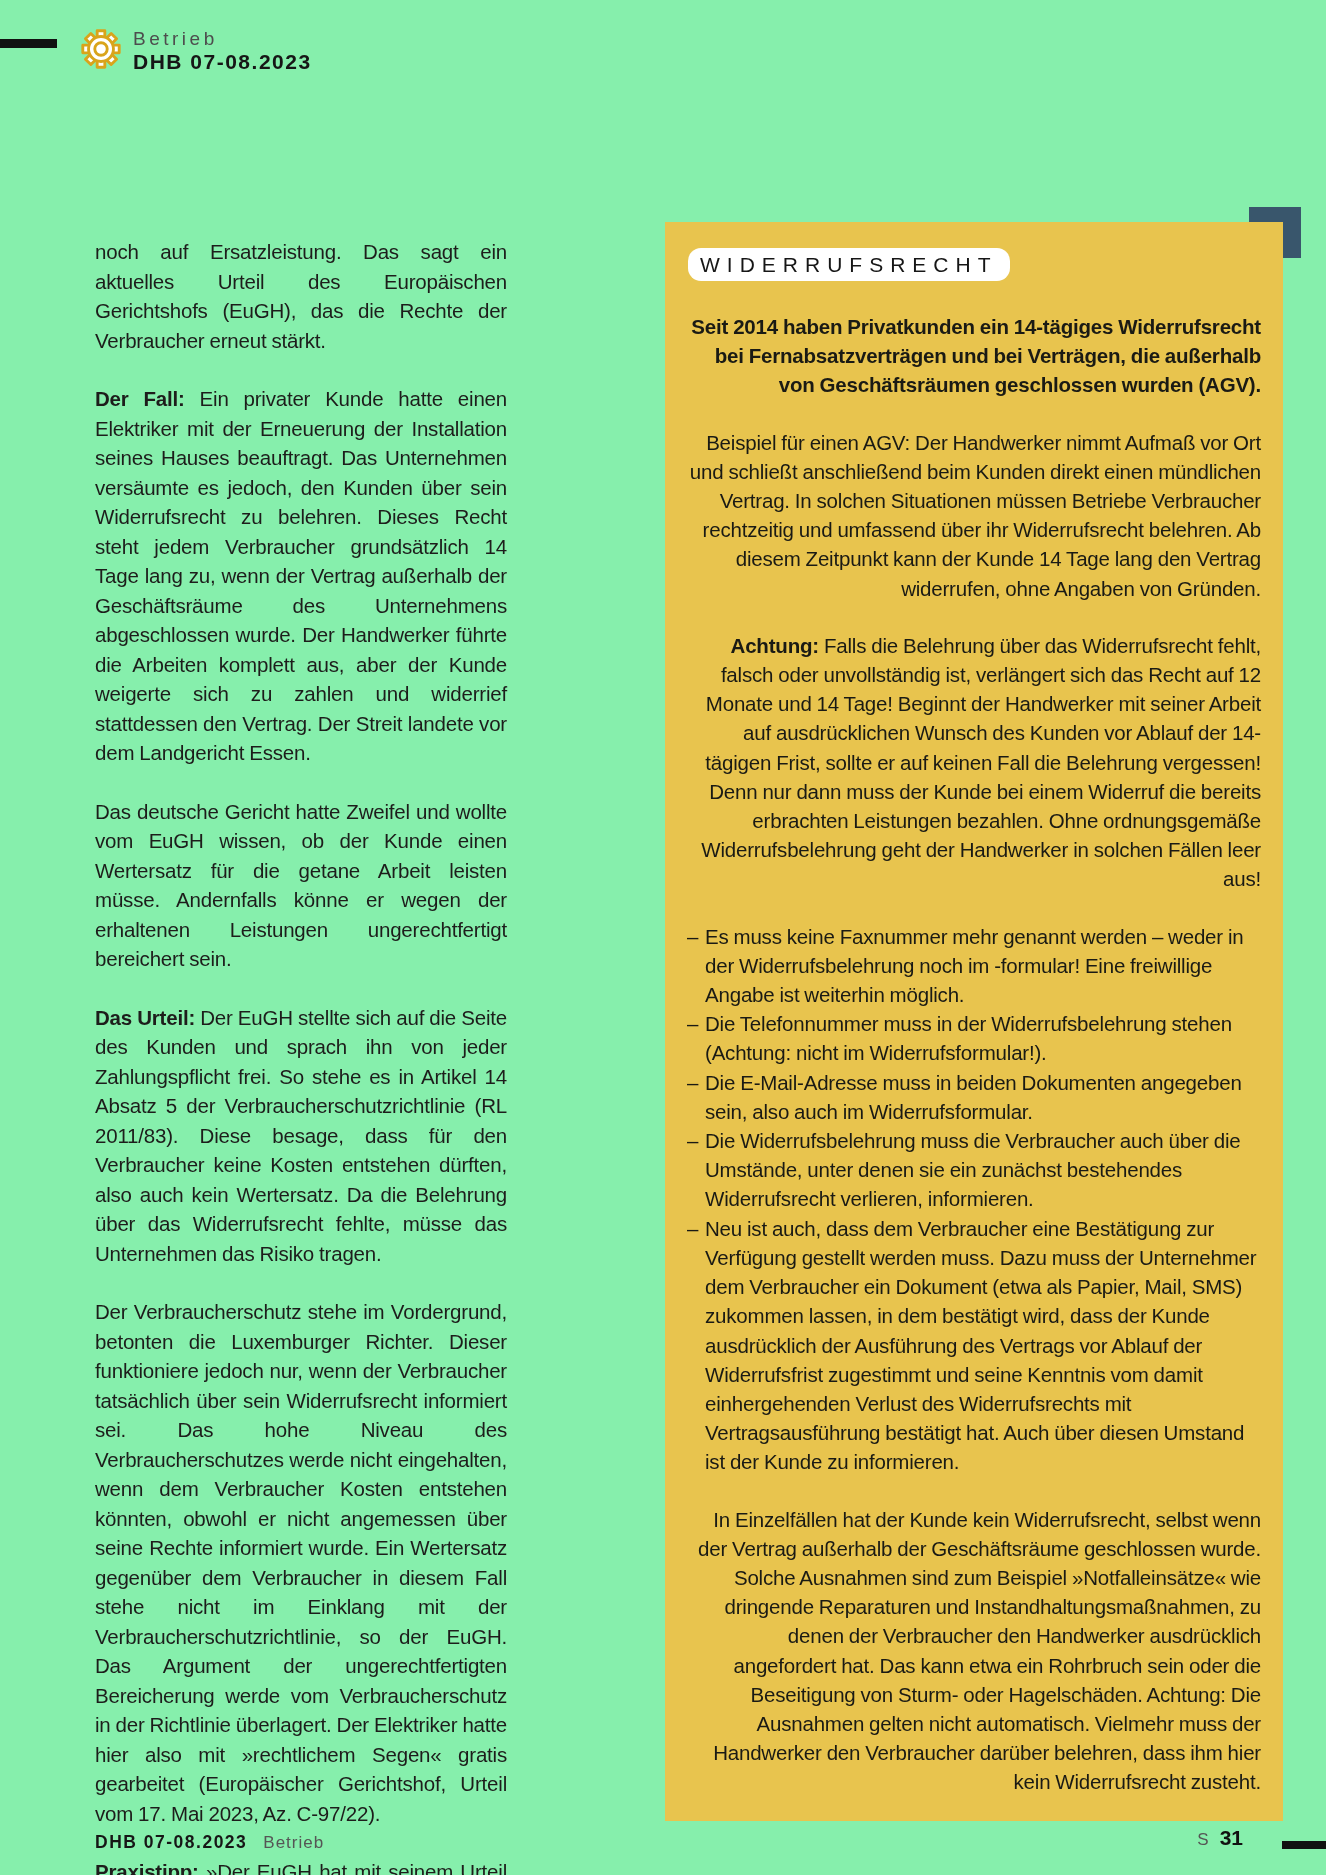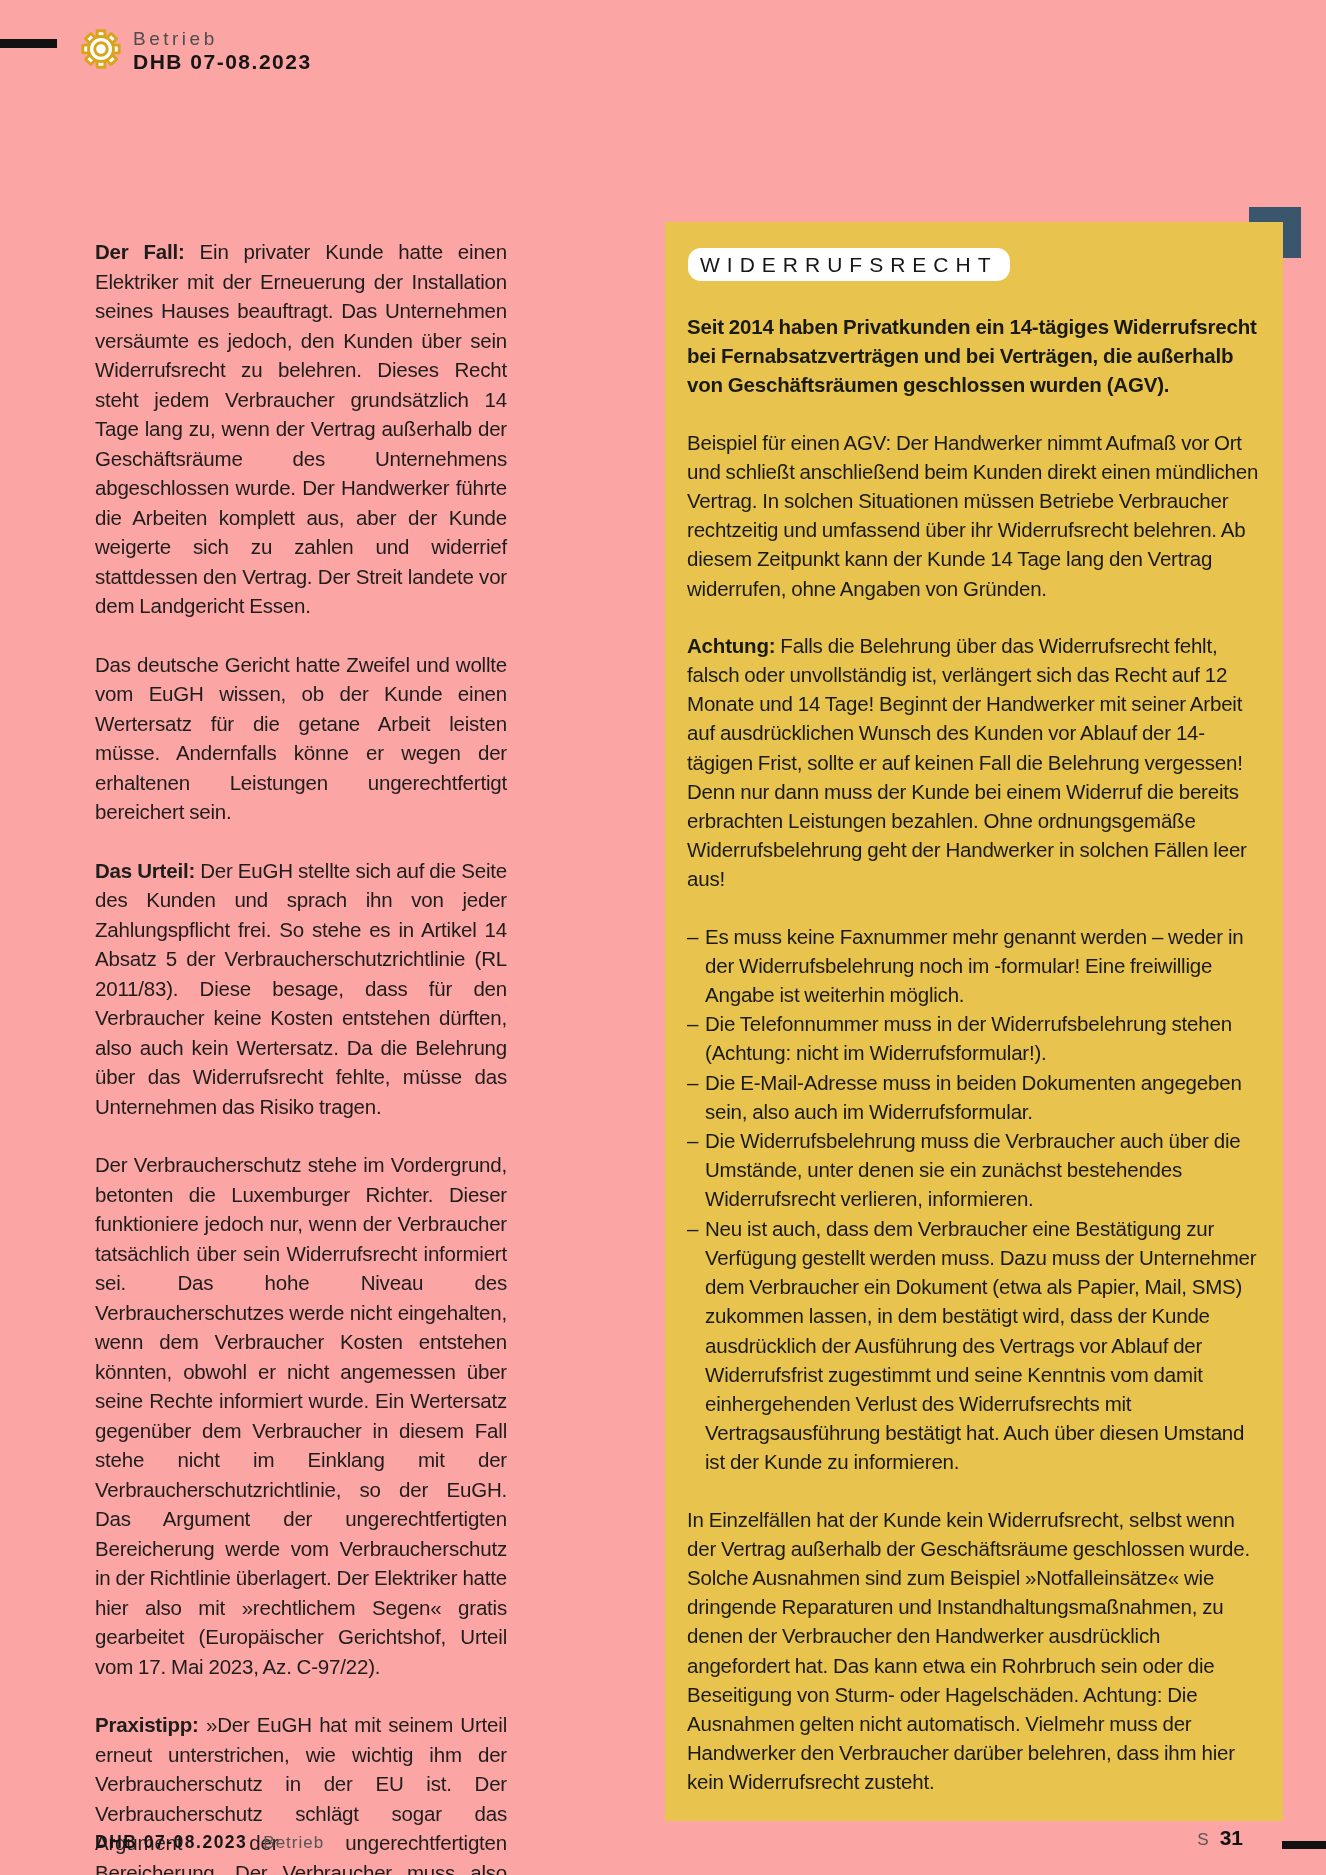--- a/index.html
+++ b/index.html
@@ -1,19 +1,19 @@
 <!DOCTYPE html>
 <html lang="de"><head>
 <meta charset="utf-8">
 <style>
   html,body { margin:0; padding:0; background:#ffffff; }
   .page {
     position:relative;
     width:1326px; height:1875px;
-    background:#fca5a5;
+    background:#86efac;
     overflow:hidden;
     font-family:"Liberation Sans", sans-serif;
     color:#1d1d1b;
   }
 
   
   .top-rule { position:absolute; left:0; top:39px; width:57px; height:9px; background:#111111; }
   .page-header { position:absolute; left:78px; top:24px; display:flex; gap:9px; align-items:flex-start; }
   .gear { width:46px; height:50px; flex:0 0 auto; }
   .header-text { display:flex; flex-direction:column; padding-top:4px; }
@@ -45,21 +45,21 @@
     padding:5px 12px 4px 12px;
     font-size:21px; letter-spacing:7px; font-weight:500;
     color:#161616;
     margin-left:1px;
     border-radius:13px;
   }
   .infobox p, .infobox li {
     font-size:20.5px; line-height:29.2px;
     letter-spacing:-0.2px; word-spacing:-0.5px;
   }
-  .infobox p { margin:0 0 28px 0; text-align:left; }
+  .infobox p { margin:0 0 28px 0; text-align:right; }
   .box-intro { font-weight:700; margin-top:31px !important; }
   .subhead { font-weight:700; margin:0 0 0 0 !important; }
   .bullets { list-style:none; margin:0 0 28px 0; padding:0; }
   .bullets li { display:flex; }
   .marker { flex:0 0 18px; }
   .btext { flex:1 1 auto; }
   .no-gap { margin-bottom:0 !important; }
 
   
   .footer-left { position:absolute; left:95px; top:1832px; display:flex; align-items:baseline; gap:16px; }
@@ -108,20 +108,21 @@
         <circle cx="24" cy="24" r="6.5"></circle>
       </g>
     </svg>
     <div class="header-text">
       <div class="header-section">Betrieb</div>
       <div class="header-issue">DHB 07-08.2023</div>
     </div>
   </header>
 
   <main class="article-col">
+    <p><span>noch auf Ersatzleistung. Das sagt ein aktuelles Urteil des Europäischen Gerichtshofs (EuGH), das die Rechte der Verbraucher erneut stärkt.</span></p>
     <p><span class="lead">Der Fall:</span><span> Ein privater Kunde hatte einen Elektriker mit der Erneuerung der Installation seines Hauses beauftragt. Das Unternehmen versäumte es jedoch, den Kunden über sein Widerrufsrecht zu belehren. Dieses Recht steht jedem Verbraucher grundsätzlich 14 Tage lang zu, wenn der Vertrag außerhalb der Geschäftsräume des Unternehmens abgeschlossen wurde. Der Handwerker führte die Arbeiten komplett aus, aber der Kunde weigerte sich zu zahlen und widerrief stattdessen den Vertrag. Der Streit landete vor dem Landgericht Essen.</span></p>
     <p><span>Das deutsche Gericht hatte Zweifel und wollte vom EuGH wissen, ob der Kunde einen Wertersatz für die getane Arbeit leisten müsse. Andernfalls könne er wegen der erhaltenen Leistungen ungerechtfertigt bereichert sein.</span></p>
     <p><span class="lead">Das Urteil:</span><span> Der EuGH stellte sich auf die Seite des Kunden und sprach ihn von jeder Zahlungspflicht frei. So stehe es in Artikel 14 Absatz 5 der Verbraucherschutzrichtlinie (RL 2011/83). Diese besage, dass für den Verbraucher keine Kosten entstehen dürften, also auch kein Wertersatz. Da die Belehrung über das Widerrufsrecht fehlte, müsse das Unternehmen das Risiko tragen.</span></p>
     <p><span>Der Verbraucherschutz stehe im Vordergrund, betonten die Luxemburger Richter. Dieser funktioniere jedoch nur, wenn der Verbraucher tatsächlich über sein Widerrufsrecht informiert sei. Das hohe Niveau des Verbraucherschutzes werde nicht eingehalten, wenn dem Verbraucher Kosten entstehen könnten, obwohl er nicht angemessen über seine Rechte informiert wurde. Ein Wertersatz gegenüber dem Verbraucher in diesem Fall stehe nicht im Einklang mit der Verbraucherschutzrichtlinie, so der EuGH. Das Argument der ungerechtfertigten Bereicherung werde vom Verbraucherschutz in der Richtlinie überlagert. Der Elektriker hatte hier also mit »rechtlichem Segen« gratis gearbeitet (Europäischer Gerichtshof, Urteil vom 17. Mai 2023, Az. C-97/22).</span></p>
     <p><span class="lead">Praxistipp:</span><span> »Der EuGH hat mit seinem Urteil erneut unterstrichen, wie wichtig ihm der Verbraucherschutz in der EU ist. Der Verbraucherschutz schlägt sogar das Argument der ungerechtfertigten Bereicherung. Der Verbraucher muss also nichts bezahlen, obwohl er die Leistung erhalten hat. Unternehmer müssen darauf achten, die Verbraucher genau zu belehren. Ansonsten gehen sie ein erhebliches Risiko ein«, erklärt die Rechtsanwaltskanzlei Dr. Stoll &amp; Sauer.</span></p>
   </main>
 
   <div class="corner-mark"></div>
 
   <aside class="infobox">

